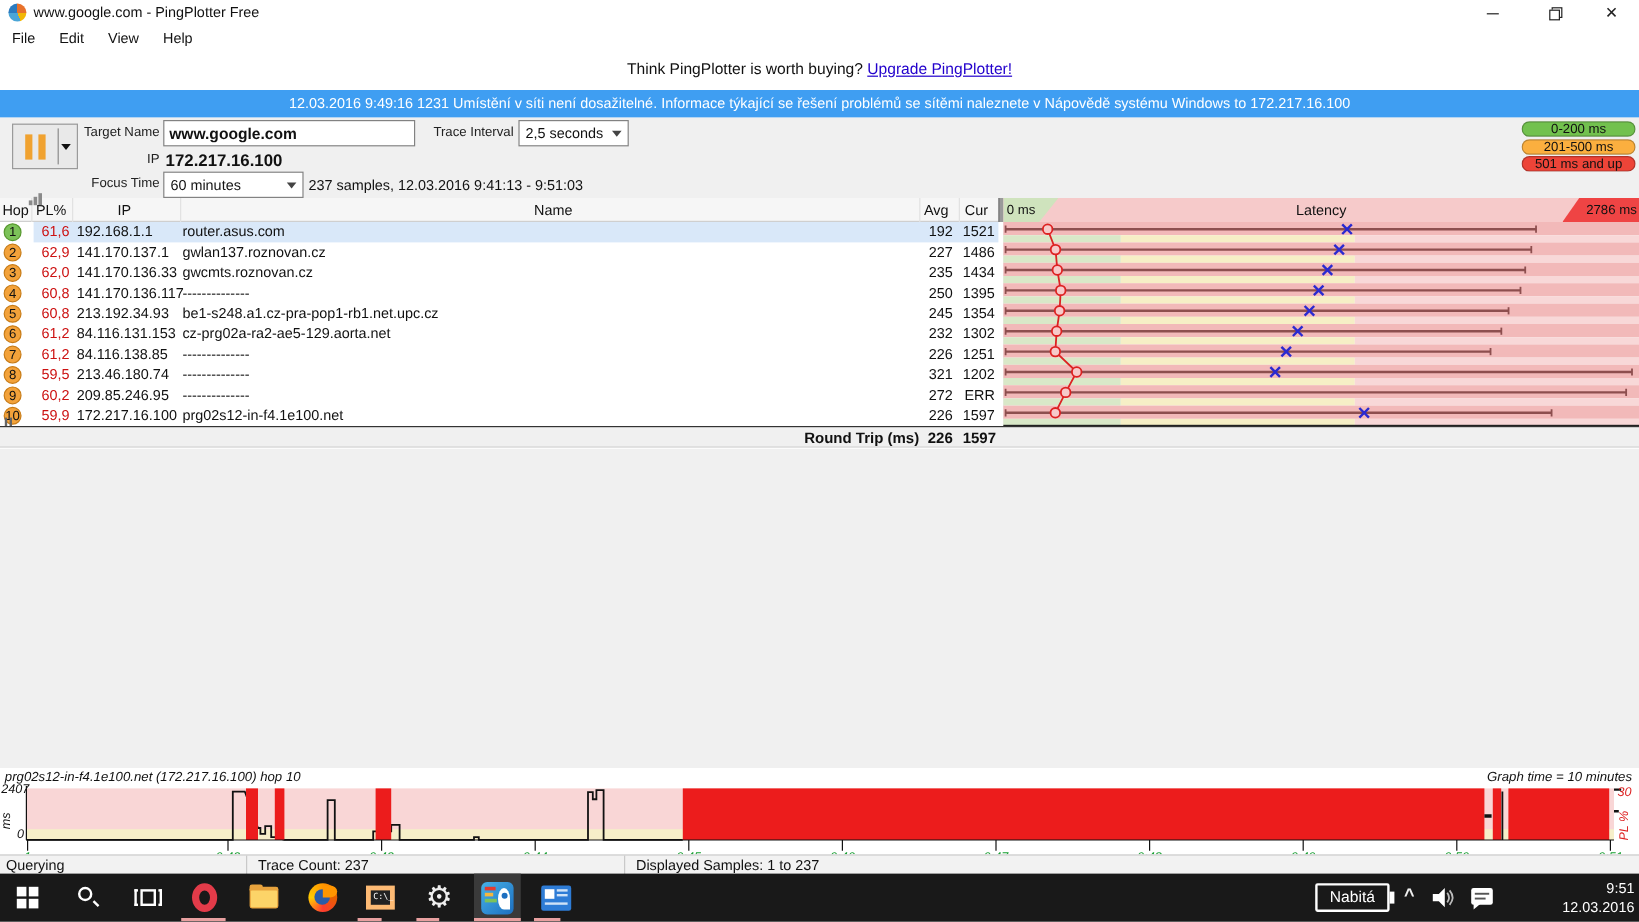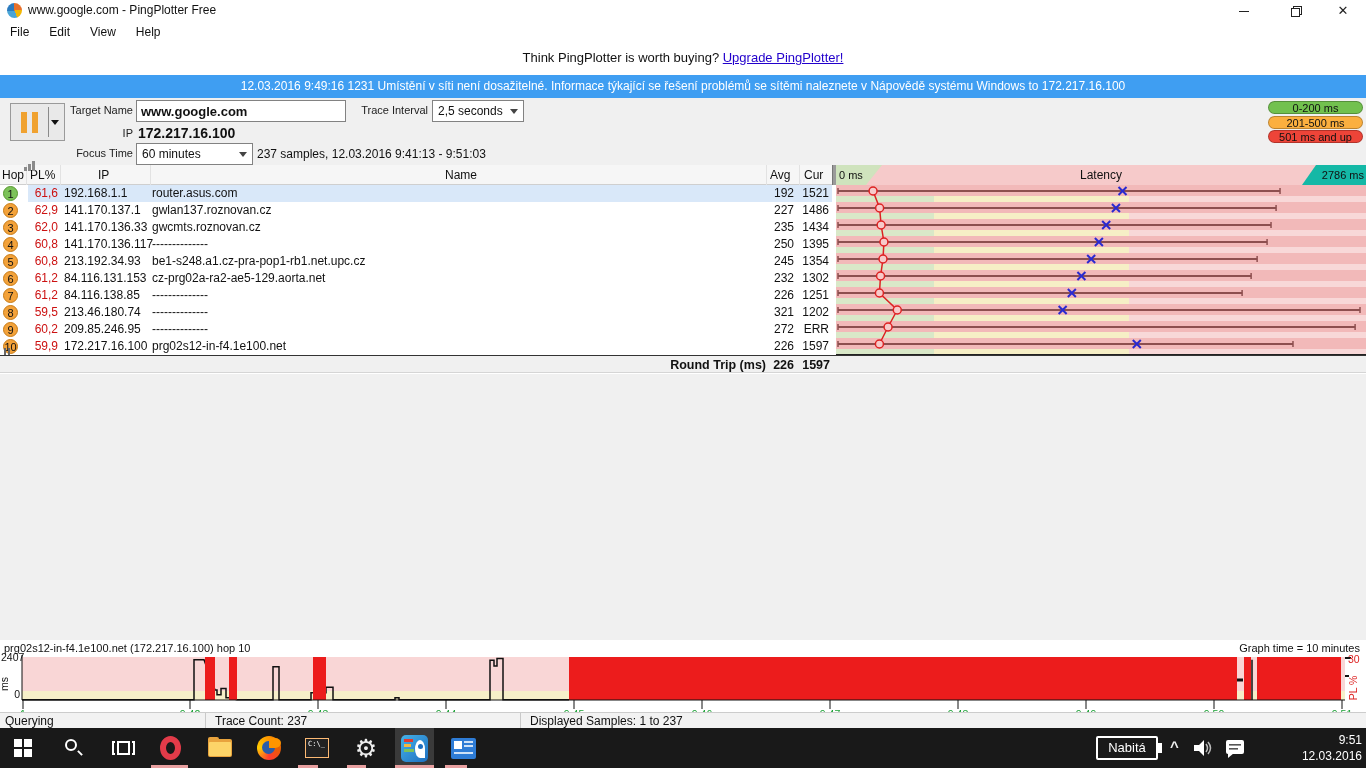--- a/index.html
+++ b/index.html
@@ -34,21 +34,21 @@
   .chev{position:absolute;right:5px;top:8px;width:0;height:0;border-left:4px solid transparent;border-right:4px solid transparent;border-top:5px solid #444;}
   #ipvalue{font-size:14px;font-weight:bold;color:#111;}
   #samples{font-size:12px;color:#111;}
   .pill{left:1268px;width:95px;height:13px;border-radius:7px;font-size:11px;text-align:center;line-height:13px;color:#111;border:1px solid rgba(0,0,0,.25);}
   
   #tablehead{left:0;top:165px;width:836px;height:20px;background:#f6f6f6;border-bottom:1px solid #cfcfcf;font-size:12px;color:#111;}
   .hcell{position:absolute;top:3px;}
   .hsep{position:absolute;top:0;width:1px;height:20px;background:#e2e2e2;}
   #graphhead{left:836px;top:165px;width:530px;height:20px;background:#f6caca;font-size:11px;color:#111;}
   #ghgreen{position:absolute;left:0;top:0;width:46px;height:20px;background:#cfe3bd;clip-path:polygon(0 0,46px 0,30px 100%,0 100%);}
-  #ghwhite{position:absolute;right:0;top:0;width:64px;height:20px;background:#14b8a6;clip-path:polygon(14px 0,100% 0,100% 100%,0 100%);}
+  #ghwhite{position:absolute;right:0;top:0;width:64px;height:20px;background:#ef4444;clip-path:polygon(14px 0,100% 0,100% 100%,0 100%);}
   #gh0{position:absolute;left:3px;top:4px;}
   #ghtitle{position:absolute;left:0;width:100%;text-align:center;top:3px;font-size:12px;}
   #ghmax{position:absolute;right:2px;top:4px;}
   #tdivider{left:832px;top:165px;width:4px;height:190px;background:#9a9a9a;border-left:1px solid #777;}
   #rows{left:0;top:185px;width:836px;height:170px;background:#fff;font-size:12px;color:#111;}
   .trow{position:absolute;left:0;width:836px;height:17px;}
   .rsel{position:absolute;left:28px;top:0;width:804px;height:17px;background:#d9e8f9;}
   .hopbadge{position:absolute;left:3px;top:1px;width:15px;height:15px;border-radius:50%;font-size:11px;text-align:center;line-height:15px;color:#111;}
   .hop-green{background:#7cc259;border:1px solid #58992f;}
   .hop-orange{background:#f3a23a;border:1px solid #c87c17;}
@@ -62,21 +62,21 @@
   #latsvg{left:836px;top:185px;}
   #grip{left:2px;top:348px;width:10px;height:9px;}
   #grip div{position:absolute;top:0;width:2px;height:9px;background:#666;}
   
   #roundtrip{left:0;top:355px;width:1366px;height:18px;background:#f0f0f0;border-top:1px solid #333;border-bottom:1px solid #d5d5d5;font-size:12.5px;font-weight:bold;color:#111;}
   #rtlabel{position:absolute;left:566px;top:2px;width:200px;text-align:right;}
   #rtavg{position:absolute;left:734px;top:2px;width:60px;text-align:right;}
   #rtcur{position:absolute;left:770px;top:2px;width:60px;text-align:right;}
   #graybody{left:0;top:374px;width:1366px;height:266px;background:#f0f0f0;}
   
-  #timeline{left:0;top:640px;width:1366px;height:72px;background:#fff;}
+  #timeline{left:0;top:640px;width:1366px;height:72px;background:#fff;font-style:italic;}
   #tl-label{position:absolute;left:4px;top:2px;font-size:11px;color:#111;}
   #tl-gtime{position:absolute;right:6px;top:2px;font-size:11px;color:#111;}
   
   #statusbar{left:0;top:712px;width:1366px;height:16px;background:#f2f2f2;border-top:1px solid #cccccc;font-size:12px;color:#111;}
   .stsep{position:absolute;top:0;width:1px;height:16px;background:#c9c9c9;}
   
   #taskbar{left:0;top:728px;width:1366px;height:40px;background:#191919;}
   .tbicon{position:absolute;top:0;width:40px;height:40px;}
   .runline{position:absolute;top:37px;height:3px;background:#e8a0a0;}
   #pp-highlight{position:absolute;left:395px;top:0;width:39px;height:40px;background:#3a3a3a;}
@@ -440,21 +440,21 @@
       <div style="position:absolute;left:8px;top:11px;width:24px;height:18px;background:#e8a33d;border-radius:2px"></div>
       <div style="position:absolute;left:8px;top:9px;width:11px;height:5px;background:#e8a33d;border-radius:2px 2px 0 0"></div>
       <div style="position:absolute;left:9px;top:14px;width:22px;height:14px;background:#fcd468;border-radius:1px"></div>
     </div>
     <div class="tbicon" style="left:249px">
       <div style="position:absolute;left:8px;top:8px;width:24px;height:24px;border-radius:50%;background:conic-gradient(#ff9500,#e66000,#ff3b30,#ffcc00,#ff9500)"></div>
       <div style="position:absolute;left:13px;top:13px;width:13px;height:13px;border-radius:50%;background:#2a5ca8"></div>
       <div style="position:absolute;left:20px;top:10px;width:12px;height:10px;border-radius:0 50% 50% 0;background:#ff9500"></div>
     </div>
     <div class="tbicon" style="left:297px">
-      <div style="position:absolute;left:8px;top:10px;width:24px;height:20px;background:#222;border:1px solid #fdba74;font-family:'DejaVu Sans Mono',monospace;font-size:7px;color:#fff;padding:1px 2px">C:\_</div>
+      <div style="position:absolute;left:8px;top:10px;width:24px;height:20px;background:#222;border:4px solid #fdba74;font-family:'DejaVu Sans Mono',monospace;font-size:7px;color:#fff;padding:1px 2px">C:\_</div>
     </div>
     <div class="tbicon" style="left:346px;color:#eee;font-size:25px;text-align:center;line-height:40px">⚙</div>
     <div class="tbicon" style="left:394px">
       <div style="position:absolute;left:7px;top:7px;width:27px;height:27px;border-radius:5px;background:linear-gradient(135deg,#45b1e8,#1d6fc0)"></div>
       <div style="position:absolute;left:10px;top:11px;width:9px;height:3px;background:#e23b30"></div>
       <div style="position:absolute;left:10px;top:16px;width:7px;height:3px;background:#f5b73d"></div>
       <div style="position:absolute;left:10px;top:21px;width:10px;height:3px;background:#7cc25a"></div>
       <div style="position:absolute;left:21px;top:12px;width:10px;height:18px;border-radius:50% 50% 0 50%;background:#fff"></div>
       <div style="position:absolute;left:24px;top:16px;width:5px;height:5px;border-radius:50%;background:#1d6fc0"></div>
     </div>

